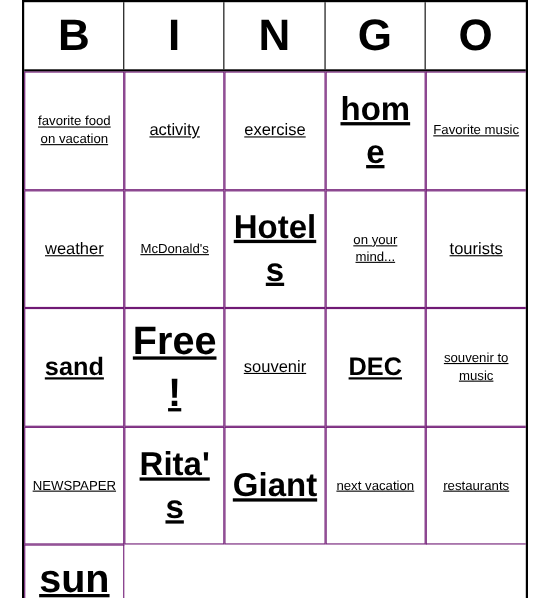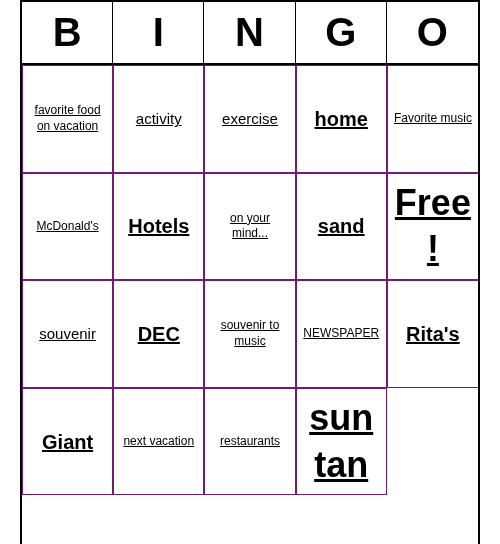--- a/index.html
+++ b/index.html
@@ -66,22 +66,22 @@
     .bingo-cell:nth-child(n+21) {
       border-bottom: none;
     }
 
     .cell-text {
       line-height: 1.3;
     }
 
     .size-sm { font-size: 12px; }
     .size-md { font-size: 15px; text-align: right; }
-    .size-lg { font-size: 20px; }
-    .size-xl { font-size: 20px; }
+    .size-lg { font-size: 30px; }
+    .size-xl { font-size: 23px; }
     .size-xxl { font-size: 36px; }
     .bold { font-weight: bold; }
     .uppercase { text-transform: uppercase; }
   </style>
 </head>
 <body>
 
 <div class="bingo-card">
   <div class="bingo-header">
   <div class="bingo-letter">B</div>
@@ -100,27 +100,33 @@
       <div class="bingo-cell">
         <span class="cell-text size-md">exercise</span>
       </div>
       <div class="bingo-cell">
         <span class="cell-text size-lg bold">home</span>
       </div>
       <div class="bingo-cell">
         <span class="cell-text size-sm">Favorite music</span>
       </div>
       <div class="bingo-cell">
+        <span class="cell-text size-md">weather</span>
+      </div>
+      <div class="bingo-cell">
         <span class="cell-text size-sm">McDonald's</span>
       </div>
       <div class="bingo-cell">
         <span class="cell-text size-lg bold">Hotels</span>
       </div>
       <div class="bingo-cell">
         <span class="cell-text size-sm">on your mind...</span>
+      </div>
+      <div class="bingo-cell">
+        <span class="cell-text size-md">tourists</span>
       </div>
       <div class="bingo-cell">
         <span class="cell-text size-xl bold">sand</span>
       </div>
       <div class="bingo-cell">
         <span class="cell-text size-xxl bold">Free!</span>
       </div>
       <div class="bingo-cell">
         <span class="cell-text size-md">souvenir</span>
       </div>

